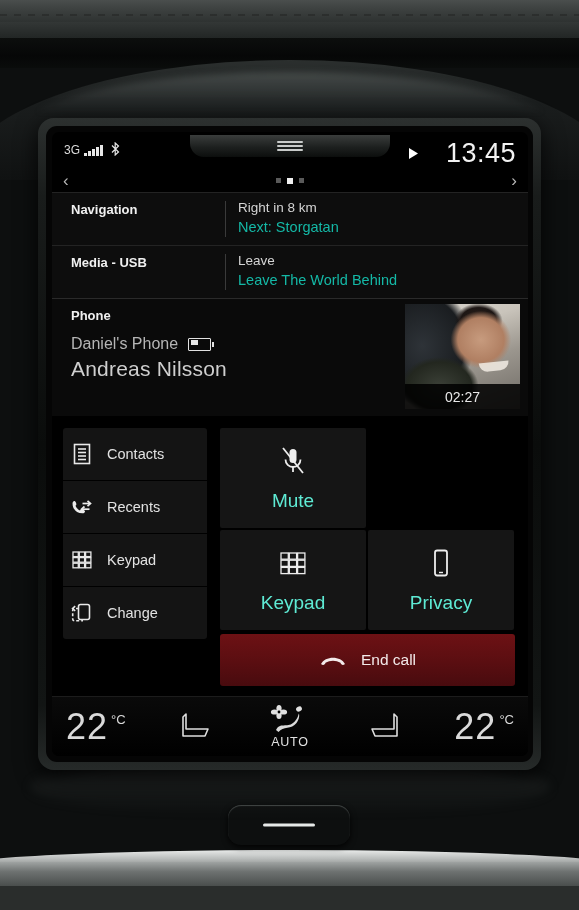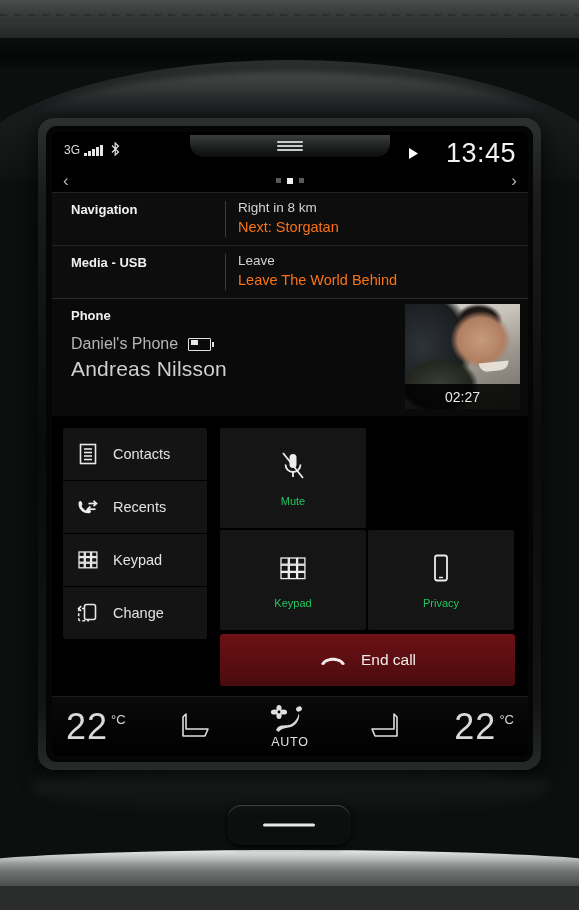--- a/index.html
+++ b/index.html
@@ -76,21 +76,21 @@
   .dots i.on{background:#f0f0f0;width:6px;height:6px;margin-top:-.5px;}
 
   
   .tile{position:relative;background:#0d0d0d;border-top:1px solid #232323;}
   .tile.nav{height:52px;}
   .tile.media{height:52px;}
   .tile-label{position:absolute;left:19px;top:9px;font-size:13px;font-weight:bold;color:#f0f0f0;}
   .tile-div{position:absolute;left:173px;top:8px;bottom:8px;width:1px;background:#3a3a3a;}
   .tile-body{position:absolute;left:186px;top:5px;}
   .tile-l1{font-size:13.5px;color:#d4d4d4;line-height:19px;}
-  .tile-l2{font-size:14.5px;color:#f97316;line-height:20px;}
+  .tile-l2{font-size:14.5px;color:#14b8a6;line-height:20px;}
 
   
   .phone{position:relative;height:117px;background:#0a0a0a;border-top:1px solid #2a2a2a;}
   .phone-label{position:absolute;left:19px;top:9px;font-size:13px;font-weight:bold;color:#f0f0f0;}
   .dev-row{position:absolute;left:19px;top:36px;display:flex;align-items:center;gap:10px;text-align:center;}
   .dev-name{font-size:16px;color:#b5b5b5;}
   .batt{position:relative;width:21px;height:11px;border:1.5px solid #e2e2e2;border-radius:1px;}
   .batt:after{content:"";position:absolute;right:-4px;top:3px;width:2px;height:5px;background:#e2e2e2;}
   .batt i{position:absolute;left:1.5px;top:1.5px;width:7px;height:5px;background:#e8e8e8;}
   .caller{position:absolute;left:19px;top:58px;font-size:21px;color:#cfcfcf;letter-spacing:.2px;}
@@ -104,31 +104,31 @@
       linear-gradient(160deg,#dad6cf 0%,#c9c4bb 30%,#9b968e 58%,#6e6a64 100%);}
   .photo .smile{position:absolute;left:64%;top:55%;width:30px;height:9px;
     border-radius:0 0 18px 18px;background:#f2ece4;opacity:.85;transform:rotate(-6deg);}
   .photo .timer{position:absolute;left:0;right:0;bottom:0;height:25px;background:rgba(0,0,0,.86);
     display:flex;align-items:center;justify-content:center;font-size:14px;color:#e8e8e8;}
 
   
   .controls{position:relative;height:250px;background:#000;padding-top:12px;}
   .left-menu{position:absolute;left:11px;top:12px;width:144px;}
   .mbtn{position:relative;height:52px;background:#141414;border-bottom:1px solid #000;
-    display:flex;align-items:center;padding-left:13px;gap:13px;}
+    display:flex;align-items:center;padding-left:7px;gap:13px;}
   .mbtn:first-child{border-radius:3px 3px 0 0;}
   .mbtn:last-child{border-radius:0 0 3px 3px;border-bottom:none;}
   .mbtn .lbl{font-size:14.5px;color:#e2e2e2;}
   .mico{width:24px;height:24px;position:relative;flex:0 0 24px;}
 
   .grid{position:absolute;left:168px;top:12px;width:295px;}
   .grow{display:flex;gap:2px;margin-bottom:2px;}
   .gbtn{position:relative;width:146px;height:100px;background:#151515;border-radius:2px;
     display:flex;flex-direction:column;align-items:center;justify-content:center;gap:12px;}
-  .gbtn .gl{font-size:11px;color:#22c55e;}
+  .gbtn .gl{font-size:19px;color:#5eead4;}
   .gico{width:34px;height:34px;position:relative;}
   .endcall{position:absolute;left:168px;top:218px;width:295px;height:52px;border-radius:3px;
     background:linear-gradient(180deg,#6d1114 0%,#5a0e11 55%,#480b0e 100%);
     display:flex;align-items:center;justify-content:center;gap:14px;}
   .endcall .el{font-size:15.5px;color:#f3eaea;}
 
   
   .climate{position:absolute;left:0;bottom:0;width:476px;height:60px;
     background:linear-gradient(180deg,#0a0a0a 0%,#000 100%);border-top:1px solid #1c1c1c;
     display:flex;align-items:center;justify-content:space-between;padding:0 14px;box-sizing:border-box;}

